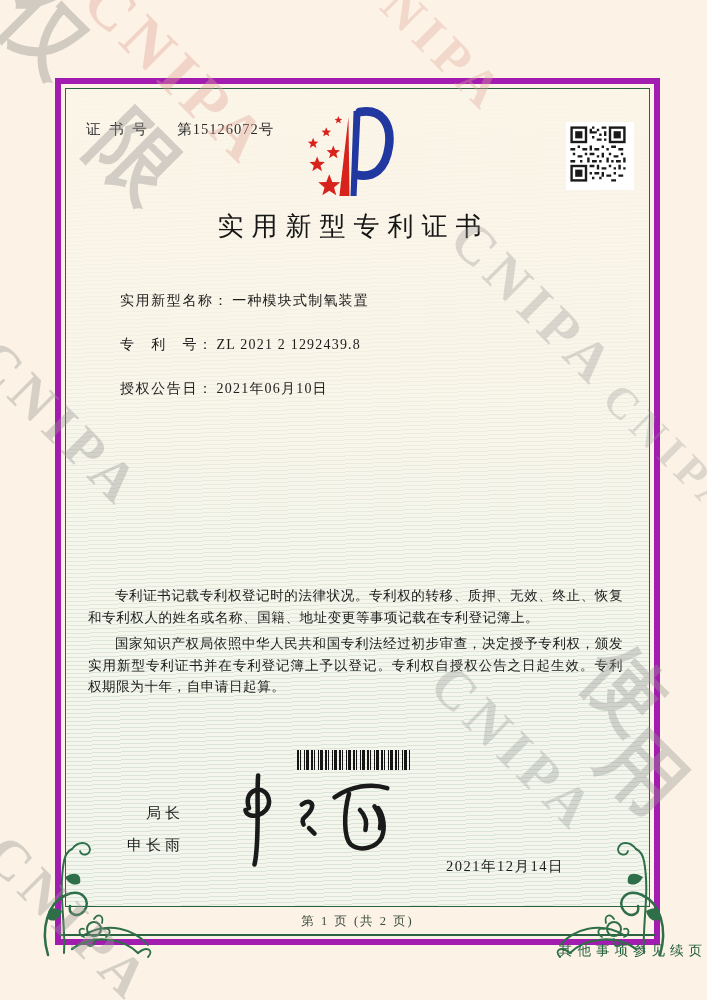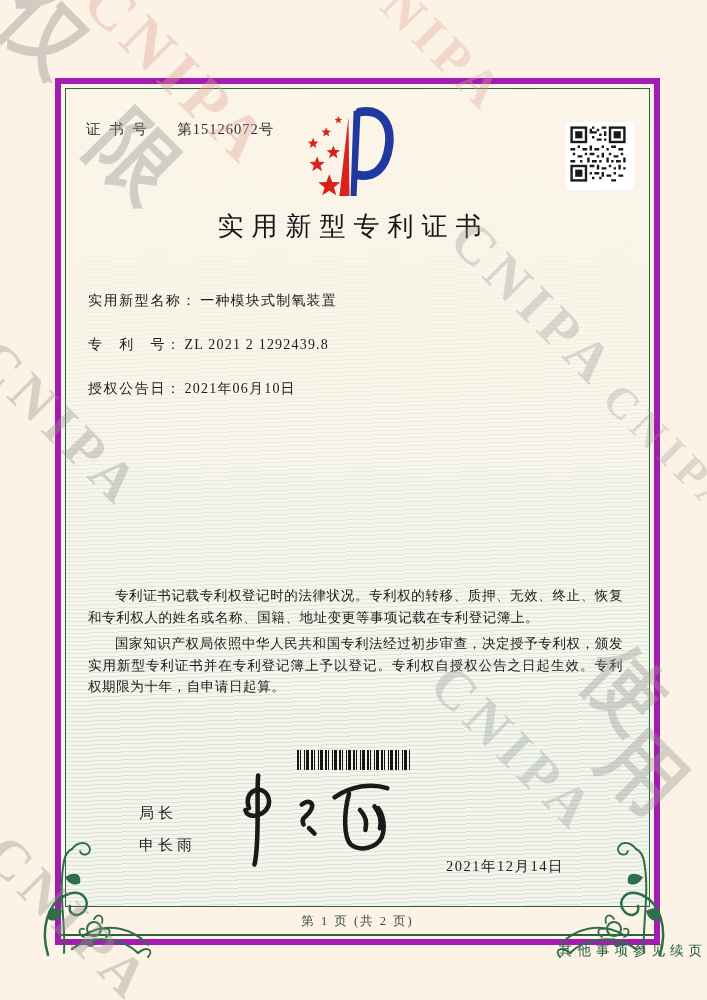--- a/index.html
+++ b/index.html
@@ -23,32 +23,32 @@
              font-size:12.5px;letter-spacing:2px;color:#3a4a3e;}
   
   .ct{position:absolute;z-index:3;}
   .certno{left:86px;top:120px;font-size:14.5px;letter-spacing:2.5px;color:#2c2c2c;}
   .certno .num{margin-left:28px;letter-spacing:1px;}
   .logo{left:290px;top:106px;}
   .qr{left:566px;top:122px;width:64px;height:64px;background:#fff;padding:2px;}
   .title{left:0;right:0;top:209px;text-align:center;font-size:26px;font-weight:normal;
          letter-spacing:8px;color:#161616;}
   .fields{left:88px;top:292px;width:545px;}
-  .frow{margin-bottom:27px;font-size:14px;line-height:17px;letter-spacing:1.2px;white-space:nowrap;}
+  .frow{margin-bottom:27px;font-size:14px;line-height:17px;letter-spacing:1.2px;white-space:nowrap;margin-left:32px;}
   .frow .lbl{letter-spacing:1.6px;}
   .frow .val{margin-left:3px;}
   .pair2{margin-left:46px;}
   .paras{left:88px;top:585px;width:535px;font-size:13.5px;line-height:21.5px;
          letter-spacing:.6px;text-align:justify;color:#1a1a1a;}
   .paras p{margin:0 0 5px 0;text-indent:2em;}
   .barcode{left:297px;top:750px;width:113px;height:20px;
      background:repeating-linear-gradient(90deg,#151515 0 2px,transparent 2px 3px,
         #151515 3px 4px,transparent 4px 7px,#151515 7px 8px,transparent 8px 9px,
         #151515 9px 12px,transparent 12px 14px);}
-  .signer{left:139px;top:804px;font-size:15px;letter-spacing:4px;color:#1b1b1b;}
+  .signer{left:127px;top:804px;font-size:15px;letter-spacing:4px;color:#1b1b1b;text-align:right;}
   .signer div{margin-bottom:13px;}
   .sig{left:212px;top:770px;}
   .issue-date{left:446px;top:857px;font-size:14.5px;letter-spacing:1.5px;}
   .footer-note{left:0;right:0;top:942px;text-align:right;font-size:13.5px;
                letter-spacing:5px;color:#1f5c39;z-index:3;}
   .orn{z-index:3;}
 </style>
 </head>
 <body>
 

